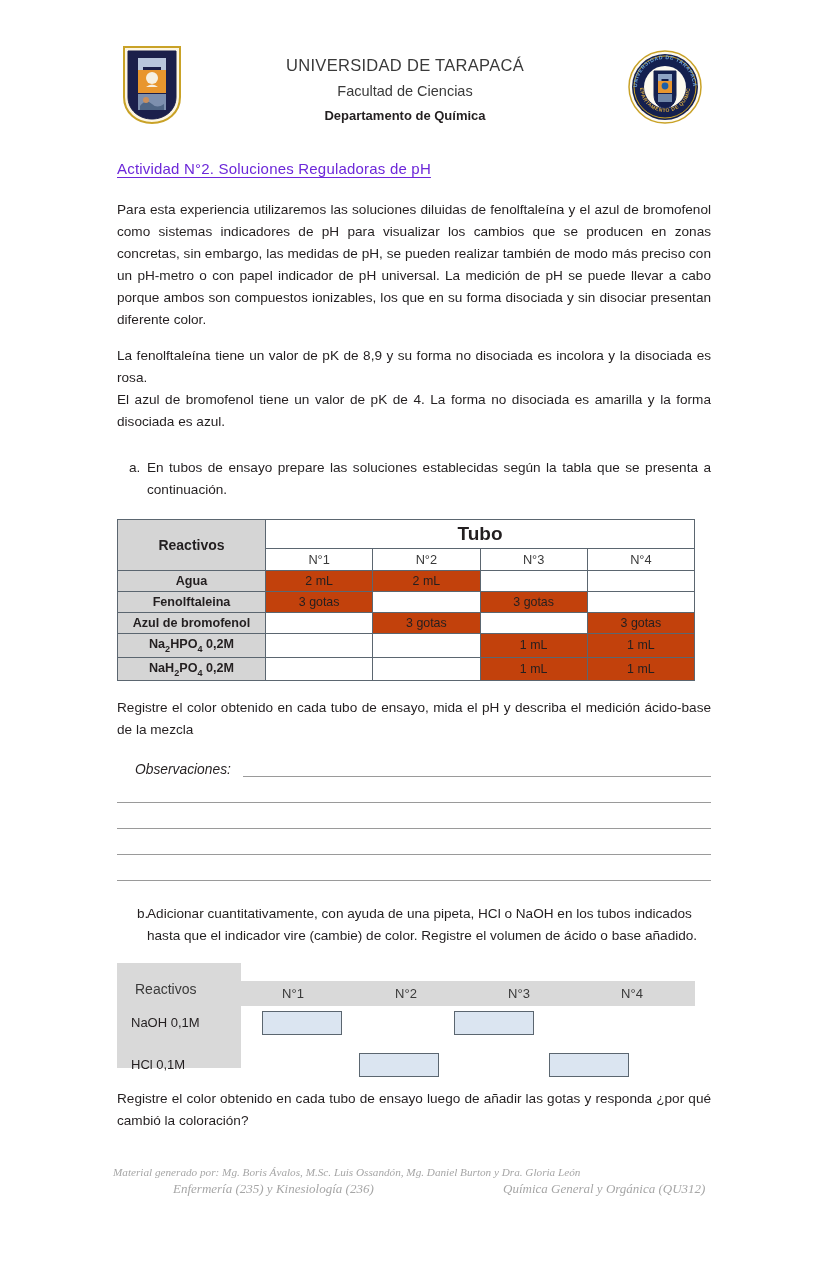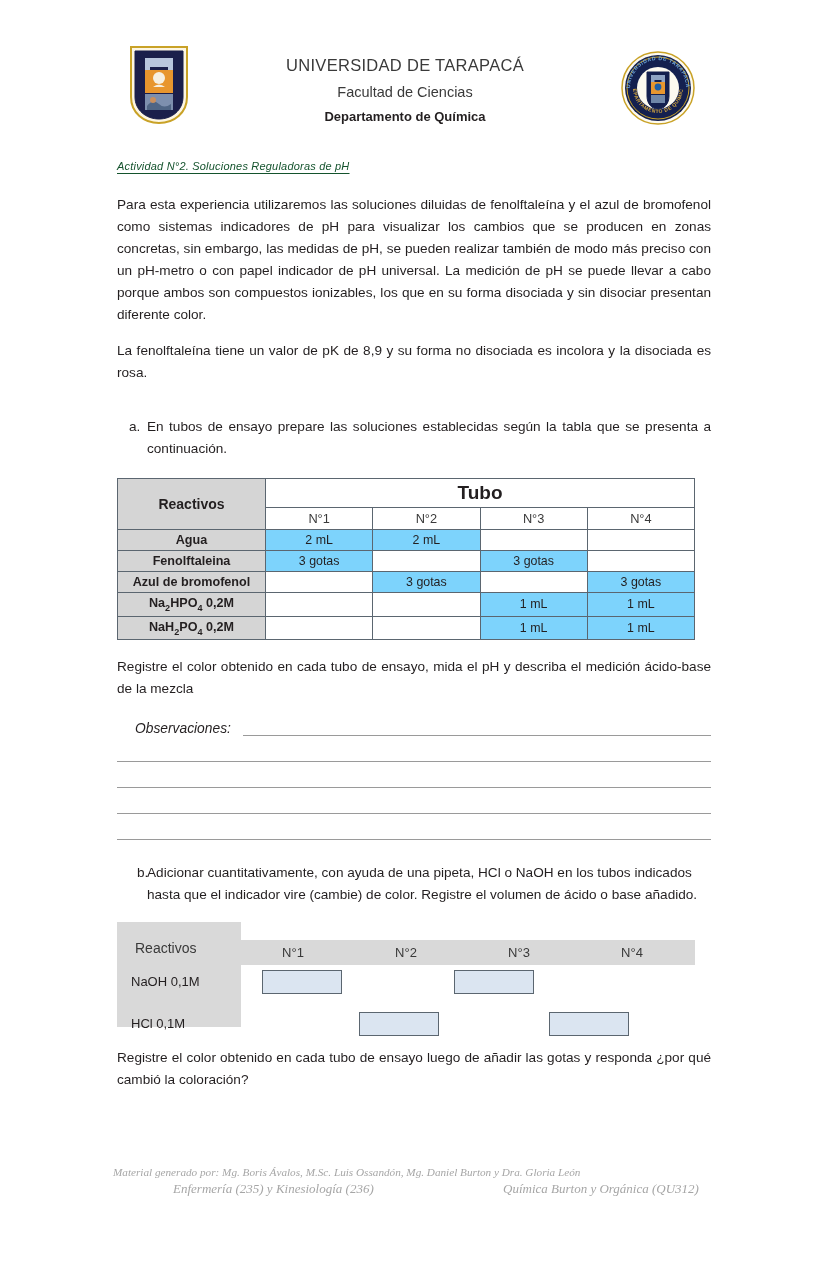--- a/index.html
+++ b/index.html
@@ -9,47 +9,47 @@
     font-family:"Liberation Sans", sans-serif;
     color:#231f20;
     position:relative;
     overflow:hidden;
   }
   .page{ position:relative; width:828px; height:1264px; }
 
   
   .header{
     position:absolute; left:0; top:44px; width:824px;
-    display:flex; align-items:flex-end; justify-content:center;
+    display:flex; align-items:center; justify-content:center;gap:7px;
   }
   .logo-left{ width:62px; height:82px; margin-left:0; flex:0 0 auto; }
   .header-center{ width:430px; text-align:center; padding-top:8px; }
   .logo-right{ width:76px; height:76px; flex:0 0 auto; margin-top:4px; }
 
   .u-name{
     font-size:16.5px; letter-spacing:0.3px; color:#3a3a3a;
     font-weight:400; line-height:1.5;
   }
   .u-fac{ font-size:14.5px; color:#3a3a3a; font-weight:400; margin-top:4px; line-height:1.5;}
   .u-dep{ font-size:13px; color:#231f20; font-weight:bold; margin-top:3px; line-height:1.5;}
 
   
   .content{ position:absolute; left:117px; top:160px; width:594px; }
 
   h1.title{
-    font-size:11px; font-weight:400; color:#14532d;
+    font-size:15px; font-weight:400; color:#6d28d9;
     margin:0 0 22px 0; text-decoration:underline;
-    text-underline-offset:3px; letter-spacing:0.2px;font-style:italic;
+    text-underline-offset:3px; letter-spacing:0.2px;
   }
   p.para{
     font-size:13.6px; line-height:1.62; margin:0 0 14px 0;
     text-align:justify; color:#231f20;
   }
   p.para.tight{ margin-bottom:0; }
-  .blk{ margin-bottom:32px; }
+  .blk{ margin-bottom:24px; }
 
   ol.alpha{ margin:0; padding:0; list-style:none; }
   .li{ display:flex; margin:0 0 6px 0; }
   .li .mk{ width:30px; flex:0 0 30px; font-size:13.6px; line-height:1.62; padding-left:12px; box-sizing:border-box;}
   .li .tx{ flex:1 1 auto; font-size:13.6px; line-height:1.62; text-align:justify; }
   .li.nojust .tx{ text-align:left; }
 
   
   .t1-wrap{ margin:18px 0 0 0; }
   table.t1{
@@ -57,21 +57,21 @@
     font-size:12.4px;
   }
   table.t1 td, table.t1 th{
     border:1px solid #5b6670; padding:3px 2px; text-align:center;
     height:21px; box-sizing:border-box;
   }
   .c-react{ width:148px; background:#d5d5d5; font-weight:bold; font-size:12.6px; }
   .c-react.head{ font-size:14px; }
   .t1 .tubo{ font-weight:bold; font-size:19px; color:#231f20; }
   .t1 .colnum{ font-weight:400; font-size:12.8px; color:#3a3a3a; }
-  .fill{ background:#7dd3fc; }
+  .fill{ background:#c2410c; }
   .empty{ background:#ffffff; }
 
   
   .obs-block{ margin-top:18px; }
   .obs-label{
     font-style:italic; font-size:13.8px; padding-left:18px; color:#231f20;
     display:inline-block; vertical-align:bottom;
   }
   .obs-row{ display:flex; align-items:flex-end; }
   .obs-line-first{ flex:1 1 auto; border-bottom:1px solid #9a9a9a; margin-left:12px; height:17px; }
@@ -173,20 +173,21 @@
   </div>
 
   <div class="content">
 
     <h1 class="title">Actividad N°2. Soluciones Reguladoras de pH</h1>
 
     <p class="para">Para esta experiencia utilizaremos las soluciones diluidas de fenolftaleína y el azul de bromofenol como sistemas indicadores de pH para visualizar los cambios que se producen en zonas concretas, sin embargo, las medidas de pH, se pueden realizar también de modo más preciso con un pH-metro o con papel indicador de pH universal. La medición de pH se puede llevar a cabo porque ambos son compuestos ionizables, los que en su forma disociada y sin disociar presentan diferente color.</p>
 
     <div class="blk">
       <p class="para tight">La fenolftaleína tiene un valor de pK de 8,9 y su forma no disociada es incolora y la disociada es rosa.</p>
+      <p class="para tight">El azul de bromofenol tiene un valor de pK de 4. La forma no disociada es amarilla y la forma disociada es azul.</p>
     </div>
 
     <ol class="alpha">
       <li class="li">
         <span class="mk">a.</span>
         <span class="tx">En tubos de ensayo prepare las soluciones establecidas según la tabla que se presenta a continuación.</span>
       </li>
     </ol>
 
     <div class="t1-wrap">
@@ -277,17 +278,17 @@
         <div class="box" style="left: 432px; top: 90px;"></div>
       </div>
 
     <p class="para" style="margin-top:20px;">Registre el color obtenido en cada tubo de ensayo luego de añadir las gotas y responda ¿por qué cambió la coloración?</p>
   </div>
 
   <div class="footer">
     <div class="f1">Material generado por: Mg. Boris Ávalos, M.Sc. Luis Ossandón, Mg. Daniel Burton y Dra. Gloria León</div>
     <div class="f2">
       <span class="left">Enfermería (235) y Kinesiología (236)</span>
-      <span class="right">Química Burton y Orgánica (QU312)</span>
+      <span class="right">Química General y Orgánica (QU312)</span>
     </div>
   </div>
 
 </div>
 
 </body></html>

